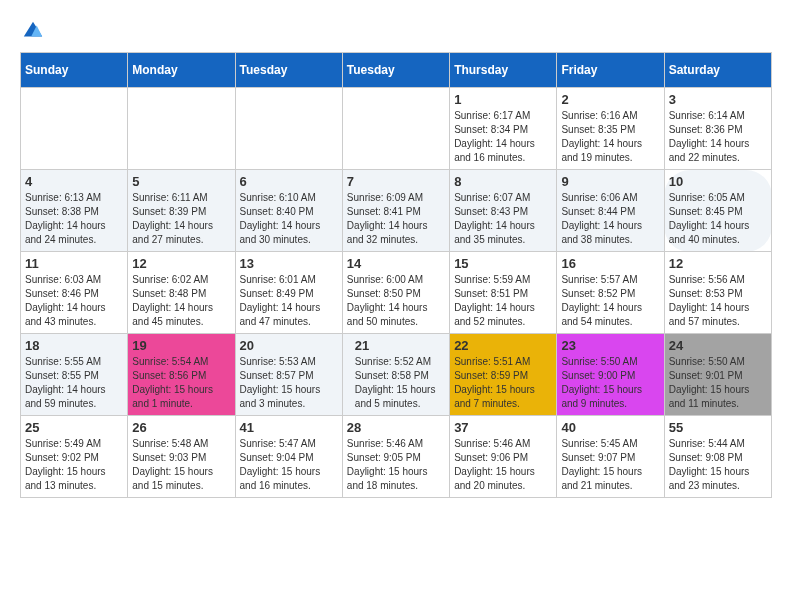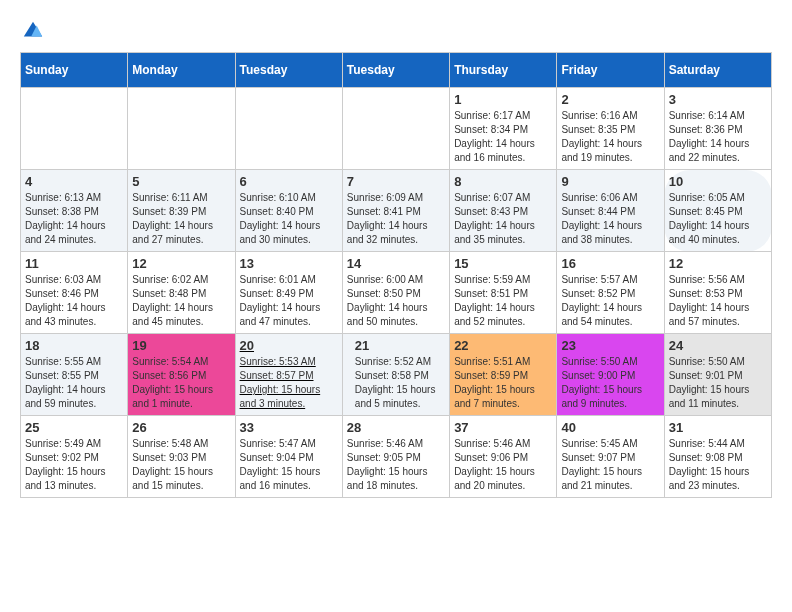--- a/index.html
+++ b/index.html
@@ -205,65 +205,65 @@
       </tr>
       <tr>
         <td style="background: rgb(240, 244, 248);">
           <div class="day-number">18</div>
           <div class="day-info">Sunrise: 5:55 AM<br>Sunset: 8:55 PM<br>Daylight: 14 hours and 59 minutes.</div>
         </td>
         <td style="background: #ec4899;">
           <div class="day-number">19</div>
           <div class="day-info">Sunrise: 5:54 AM<br>Sunset: 8:56 PM<br>Daylight: 15 hours and 1 minute.</div>
         </td>
-        <td style="background: rgb(240, 244, 248); text-decoration: underline;">
+        <td style="background: rgb(240, 244, 248);">
           <div class="day-number">20</div>
           <div class="day-info">Sunrise: 5:53 AM<br>Sunset: 8:57 PM<br>Daylight: 15 hours and 3 minutes.</div>
         </td>
         <td style="background: rgb(240, 244, 248); padding-left: 12px;">
           <div class="day-number">21</div>
           <div class="day-info">Sunrise: 5:52 AM<br>Sunset: 8:58 PM<br>Daylight: 15 hours and 5 minutes.</div>
         </td>
-        <td style="background: #fdba74;">
+        <td style="background: #eab308;">
           <div class="day-number">22</div>
           <div class="day-info">Sunrise: 5:51 AM<br>Sunset: 8:59 PM<br>Daylight: 15 hours and 7 minutes.</div>
         </td>
         <td style="background: #d946ef;">
           <div class="day-number">23</div>
           <div class="day-info">Sunrise: 5:50 AM<br>Sunset: 9:00 PM<br>Daylight: 15 hours and 9 minutes.</div>
         </td>
-        <td style="background: #e5e5e5;">
+        <td style="background: #a3a3a3;">
           <div class="day-number">24</div>
           <div class="day-info">Sunrise: 5:50 AM<br>Sunset: 9:01 PM<br>Daylight: 15 hours and 11 minutes.</div>
         </td>
       </tr>
       <tr>
         <td>
           <div class="day-number">25</div>
           <div class="day-info">Sunrise: 5:49 AM<br>Sunset: 9:02 PM<br>Daylight: 15 hours and 13 minutes.</div>
         </td>
         <td>
           <div class="day-number">26</div>
           <div class="day-info">Sunrise: 5:48 AM<br>Sunset: 9:03 PM<br>Daylight: 15 hours and 15 minutes.</div>
         </td>
         <td>
-          <div class="day-number">33</div>
+          <div class="day-number">41</div>
           <div class="day-info">Sunrise: 5:47 AM<br>Sunset: 9:04 PM<br>Daylight: 15 hours and 16 minutes.</div>
         </td>
         <td>
           <div class="day-number">28</div>
           <div class="day-info">Sunrise: 5:46 AM<br>Sunset: 9:05 PM<br>Daylight: 15 hours and 18 minutes.</div>
         </td>
         <td>
           <div class="day-number">37</div>
           <div class="day-info">Sunrise: 5:46 AM<br>Sunset: 9:06 PM<br>Daylight: 15 hours and 20 minutes.</div>
         </td>
         <td>
           <div class="day-number">40</div>
           <div class="day-info">Sunrise: 5:45 AM<br>Sunset: 9:07 PM<br>Daylight: 15 hours and 21 minutes.</div>
         </td>
         <td>
-          <div class="day-number">31</div>
+          <div class="day-number">55</div>
           <div class="day-info">Sunrise: 5:44 AM<br>Sunset: 9:08 PM<br>Daylight: 15 hours and 23 minutes.</div>
         </td>
       </tr>
     </tbody>
 </table>
 
 </body></html>

